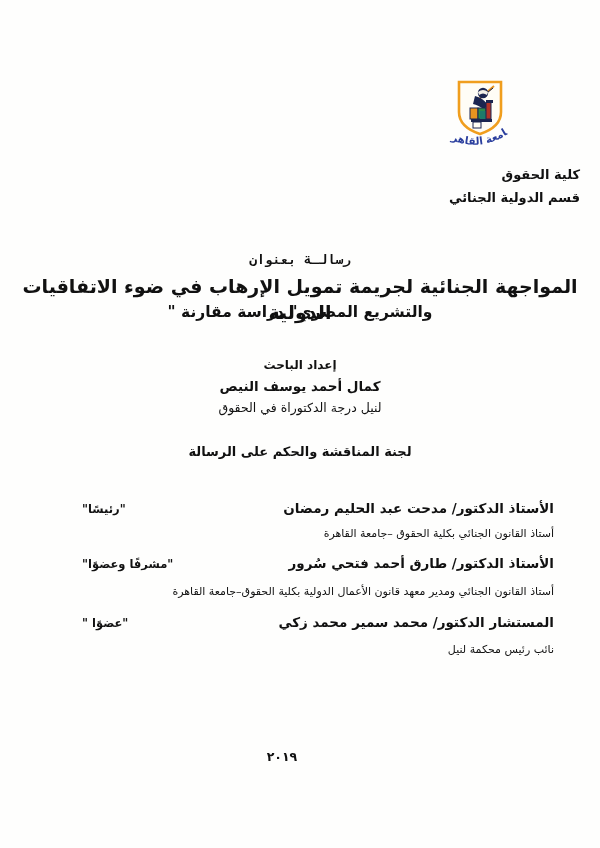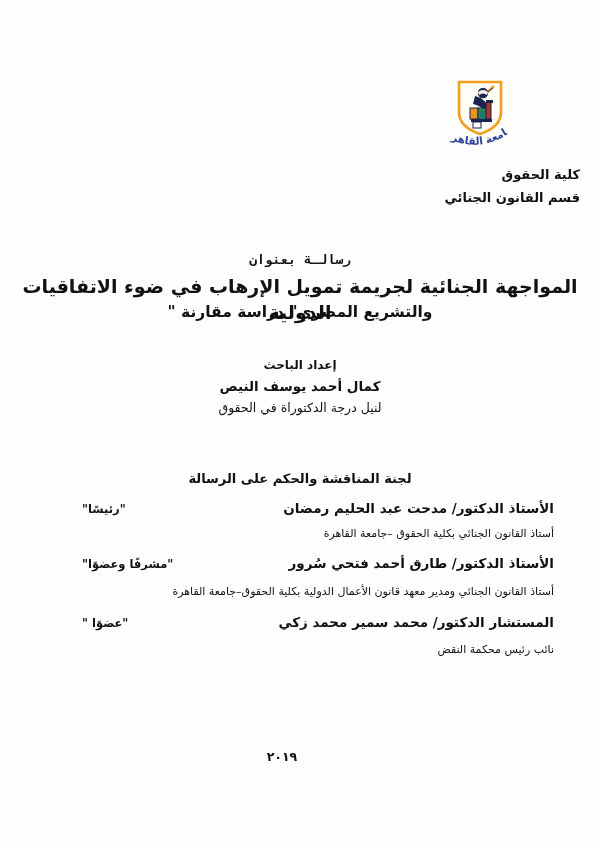--- a/index.html
+++ b/index.html
@@ -39,21 +39,21 @@
     height: 74px;
   }
   .faculty      { top: 166px; font-size: 13px; font-weight: bold; margin-left: 29px; }
   .department   { top: 189px; font-size: 13px; font-weight: bold; }
   .thesis-label { top: 252px; font-size: 13px; font-weight: bold; font-family: Liberation Mono, monospace; }
   .title-1      { top: 274px; font-size: 19px; font-weight: bold; }
   .title-2      { top: 302px; font-size: 15.5px; font-weight: bold; }
   .prepared-by  { top: 357px; font-size: 12px;  font-weight: bold; }
   .author-name  { top: 377px; font-size: 13.5px; font-weight: bold; }
   .degree-line  { top: 400px; font-size: 12.5px; }
-  .committee-heading { top: 443px; font-size: 13px; font-weight: bold; margin-top: 27px; }
+  .committee-heading { top: 443px; font-size: 13px; font-weight: bold; }
 
   .member-row {
     left: 82px;
     right: 46px;
     display: flex;
     justify-content: space-between;
     align-items: baseline;
     direction: rtl;
   }
   .member-name { font-size: 13.5px; font-weight: bold; white-space: nowrap; }
@@ -118,21 +118,21 @@
       <defs>
         <path id="cal-arc" d="M8 62 Q36 74 64 56" fill="none"></path>
       </defs>
       <text font-size="10.5" font-weight="bold" fill="#2b3f9e" font-family="'DejaVu Sans', sans-serif">
         <textPath href="#cal-arc" startOffset="50%" text-anchor="middle" id="logo-caption">جامعة القاهرة</textPath>
       </text>
     </svg>
   </div>
 
   <div class="abs right-line faculty">كلية الحقوق</div>
-  <div class="abs right-line department">قسم القانون الجنائي</div>
+  <div class="abs right-line department">قسم الدولية الجنائي</div>
 
   <div class="abs center-line thesis-label">رسالـة بعنوان</div>
   <div class="abs center-line title-1">المواجهة الجنائية لجريمة تمويل الإرهاب في ضوء الاتفاقيات الدولية</div>
   <div class="abs center-line title-2">والتشريع المصري" دراسة مقارنة "</div>
 
   <div class="abs center-line prepared-by">إعداد الباحث</div>
   <div class="abs center-line author-name">كمال أحمد يوسف النيص</div>
   <div class="abs center-line degree-line">لنيل درجة الدكتوراة في الحقوق</div>
 
   <div class="abs center-line committee-heading">لجنة المناقشة والحكم على الرسالة</div>
@@ -146,17 +146,17 @@
   <div class="abs member-row row-2">
     <span class="member-name">الأستاذ الدكتور/ طارق أحمد فتحي سُرور</span>
     <span class="member-role">"مشرفًا وعضوًا"</span>
   </div>
   <div class="abs member-aff aff-2">أستاذ القانون الجنائي ومدير معهد قانون الأعمال الدولية بكلية الحقوق–جامعة القاهرة</div>
 
   <div class="abs member-row row-3">
     <span class="member-name">المستشار الدكتور/ محمد سمير محمد زكي</span>
     <span class="member-role">"عضوًا "</span>
   </div>
-  <div class="abs member-aff aff-3">نائب رئيس محكمة النقض</div>
+  <div class="abs member-aff aff-3">نائب رئيس محكمة لنيل</div>
 
   <div class="abs year">٢٠١٩</div>
 
 </div>
 
 </body></html>

